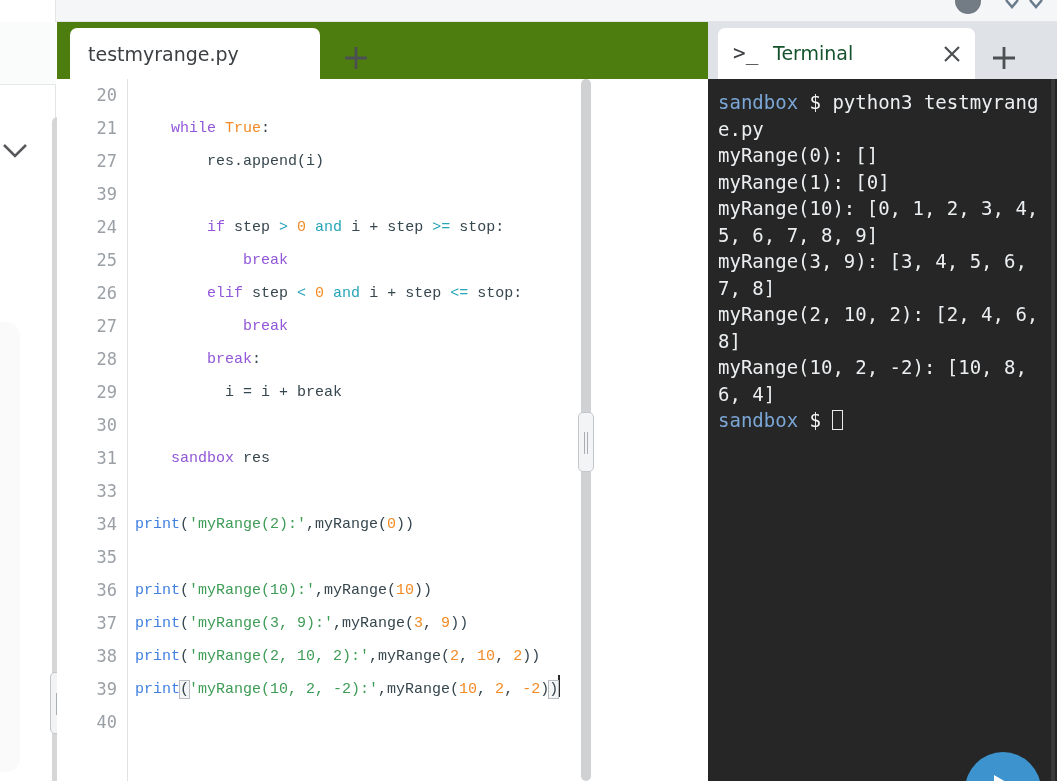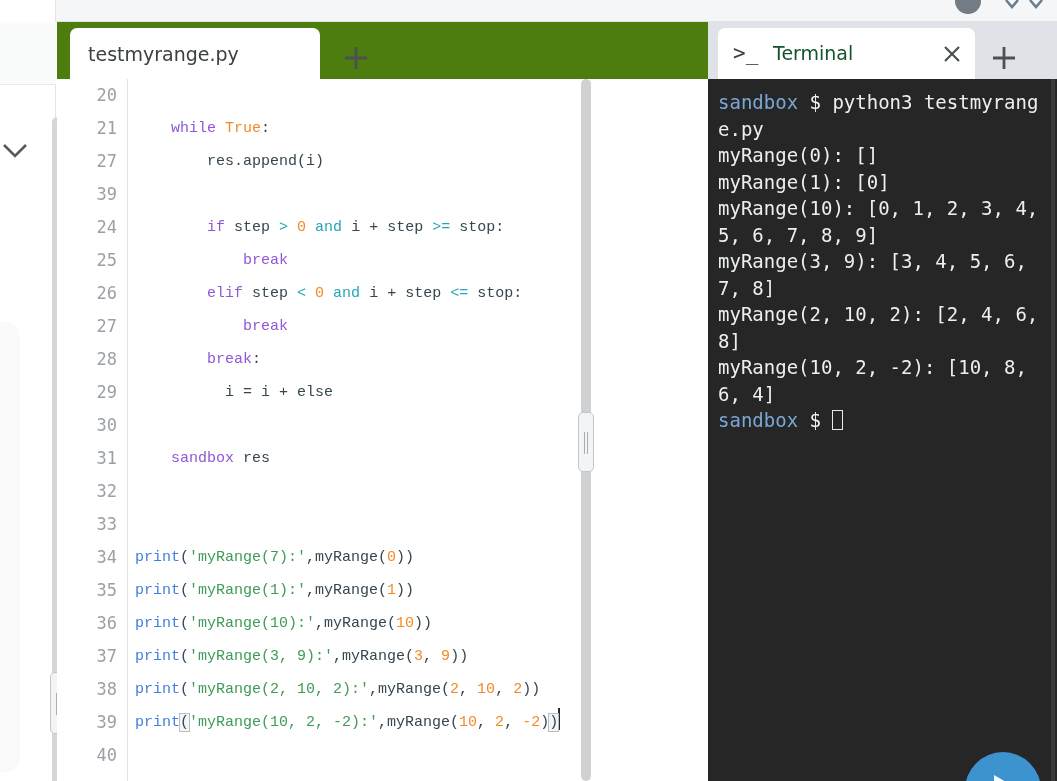--- a/index.html
+++ b/index.html
@@ -382,27 +382,26 @@
       <div class="code-rows" id="code-rows">
           <div class="code-row"><span class="lineno">20</span><span class="codetext"></span></div>
           <div class="code-row"><span class="lineno">21</span><span class="codetext"><span class="id">    </span><span class="kw">while</span><span class="id"> </span><span class="num">True</span><span class="id">:</span></span></div>
           <div class="code-row"><span class="lineno">27</span><span class="codetext"><span class="id">        res.append(i)</span></span></div>
           <div class="code-row"><span class="lineno">39</span><span class="codetext"></span></div>
           <div class="code-row"><span class="lineno">24</span><span class="codetext"><span class="id">        </span><span class="kw">if</span><span class="id"> step </span><span class="op">&gt;</span><span class="id"> </span><span class="num">0</span><span class="id"> </span><span class="op">and</span><span class="id"> i + step </span><span class="op">&gt;=</span><span class="id"> stop:</span></span></div>
           <div class="code-row"><span class="lineno">25</span><span class="codetext"><span class="id">            </span><span class="kw">break</span></span></div>
           <div class="code-row"><span class="lineno">26</span><span class="codetext"><span class="id">        </span><span class="kw">elif</span><span class="id"> step </span><span class="op">&lt;</span><span class="id"> </span><span class="num">0</span><span class="id"> </span><span class="op">and</span><span class="id"> i + step </span><span class="op">&lt;=</span><span class="id"> stop:</span></span></div>
           <div class="code-row"><span class="lineno">27</span><span class="codetext"><span class="id">            </span><span class="kw">break</span></span></div>
           <div class="code-row"><span class="lineno">28</span><span class="codetext"><span class="id">        </span><span class="kw">break</span><span class="id">:</span></span></div>
-          <div class="code-row"><span class="lineno">29</span><span class="codetext"><span class="id">          i = i + else</span></span></div>
+          <div class="code-row"><span class="lineno">29</span><span class="codetext"><span class="id">          i = i + break</span></span></div>
           <div class="code-row"><span class="lineno">30</span><span class="codetext"></span></div>
           <div class="code-row"><span class="lineno">31</span><span class="codetext"><span class="id">    </span><span class="kw">sandbox</span><span class="id"> res</span></span></div>
-          <div class="code-row"><span class="lineno">32</span><span class="codetext"></span></div>
           <div class="code-row"><span class="lineno">33</span><span class="codetext"></span></div>
-          <div class="code-row"><span class="lineno">34</span><span class="codetext"><span class="fn">print</span><span class="id">(</span><span class="str">'myRange(7):'</span><span class="id">,myRange(</span><span class="num">0</span><span class="id">))</span></span></div>
-          <div class="code-row"><span class="lineno">35</span><span class="codetext"><span class="fn">print</span><span class="id">(</span><span class="str">'myRange(1):'</span><span class="id">,myRange(</span><span class="num">1</span><span class="id">))</span></span></div>
+          <div class="code-row"><span class="lineno">34</span><span class="codetext"><span class="fn">print</span><span class="id">(</span><span class="str">'myRange(2):'</span><span class="id">,myRange(</span><span class="num">0</span><span class="id">))</span></span></div>
+          <div class="code-row"><span class="lineno">35</span></div>
           <div class="code-row"><span class="lineno">36</span><span class="codetext"><span class="fn">print</span><span class="id">(</span><span class="str">'myRange(10):'</span><span class="id">,myRange(</span><span class="num">10</span><span class="id">))</span></span></div>
           <div class="code-row"><span class="lineno">37</span><span class="codetext"><span class="fn">print</span><span class="id">(</span><span class="str">'myRange(3, 9):'</span><span class="id">,myRange(</span><span class="num">3</span><span class="id">, </span><span class="num">9</span><span class="id">))</span></span></div>
           <div class="code-row"><span class="lineno">38</span><span class="codetext"><span class="fn">print</span><span class="id">(</span><span class="str">'myRange(2, 10, 2):'</span><span class="id">,myRange(</span><span class="num">2</span><span class="id">, </span><span class="num">10</span><span class="id">, </span><span class="num">2</span><span class="id">))</span></span></div>
           <div class="code-row"><span class="lineno">39</span><span class="codetext"><span class="fn">print</span><span class="id brk">(</span><span class="str">'myRange(10, 2, -2):'</span><span class="id">,myRange(</span><span class="num">10</span><span class="id">, </span><span class="num">2</span><span class="id">, </span><span class="num">-2</span><span class="id">)</span><span class="id brk">)</span><span class="caret"></span></span></div>
           <div class="code-row"><span class="lineno">40</span><span class="codetext"></span></div>
         </div>
       <div class="editor-scrollbar"></div>
       <div class="editor-scroll-grip">
         <i></i>
           <i></i>

